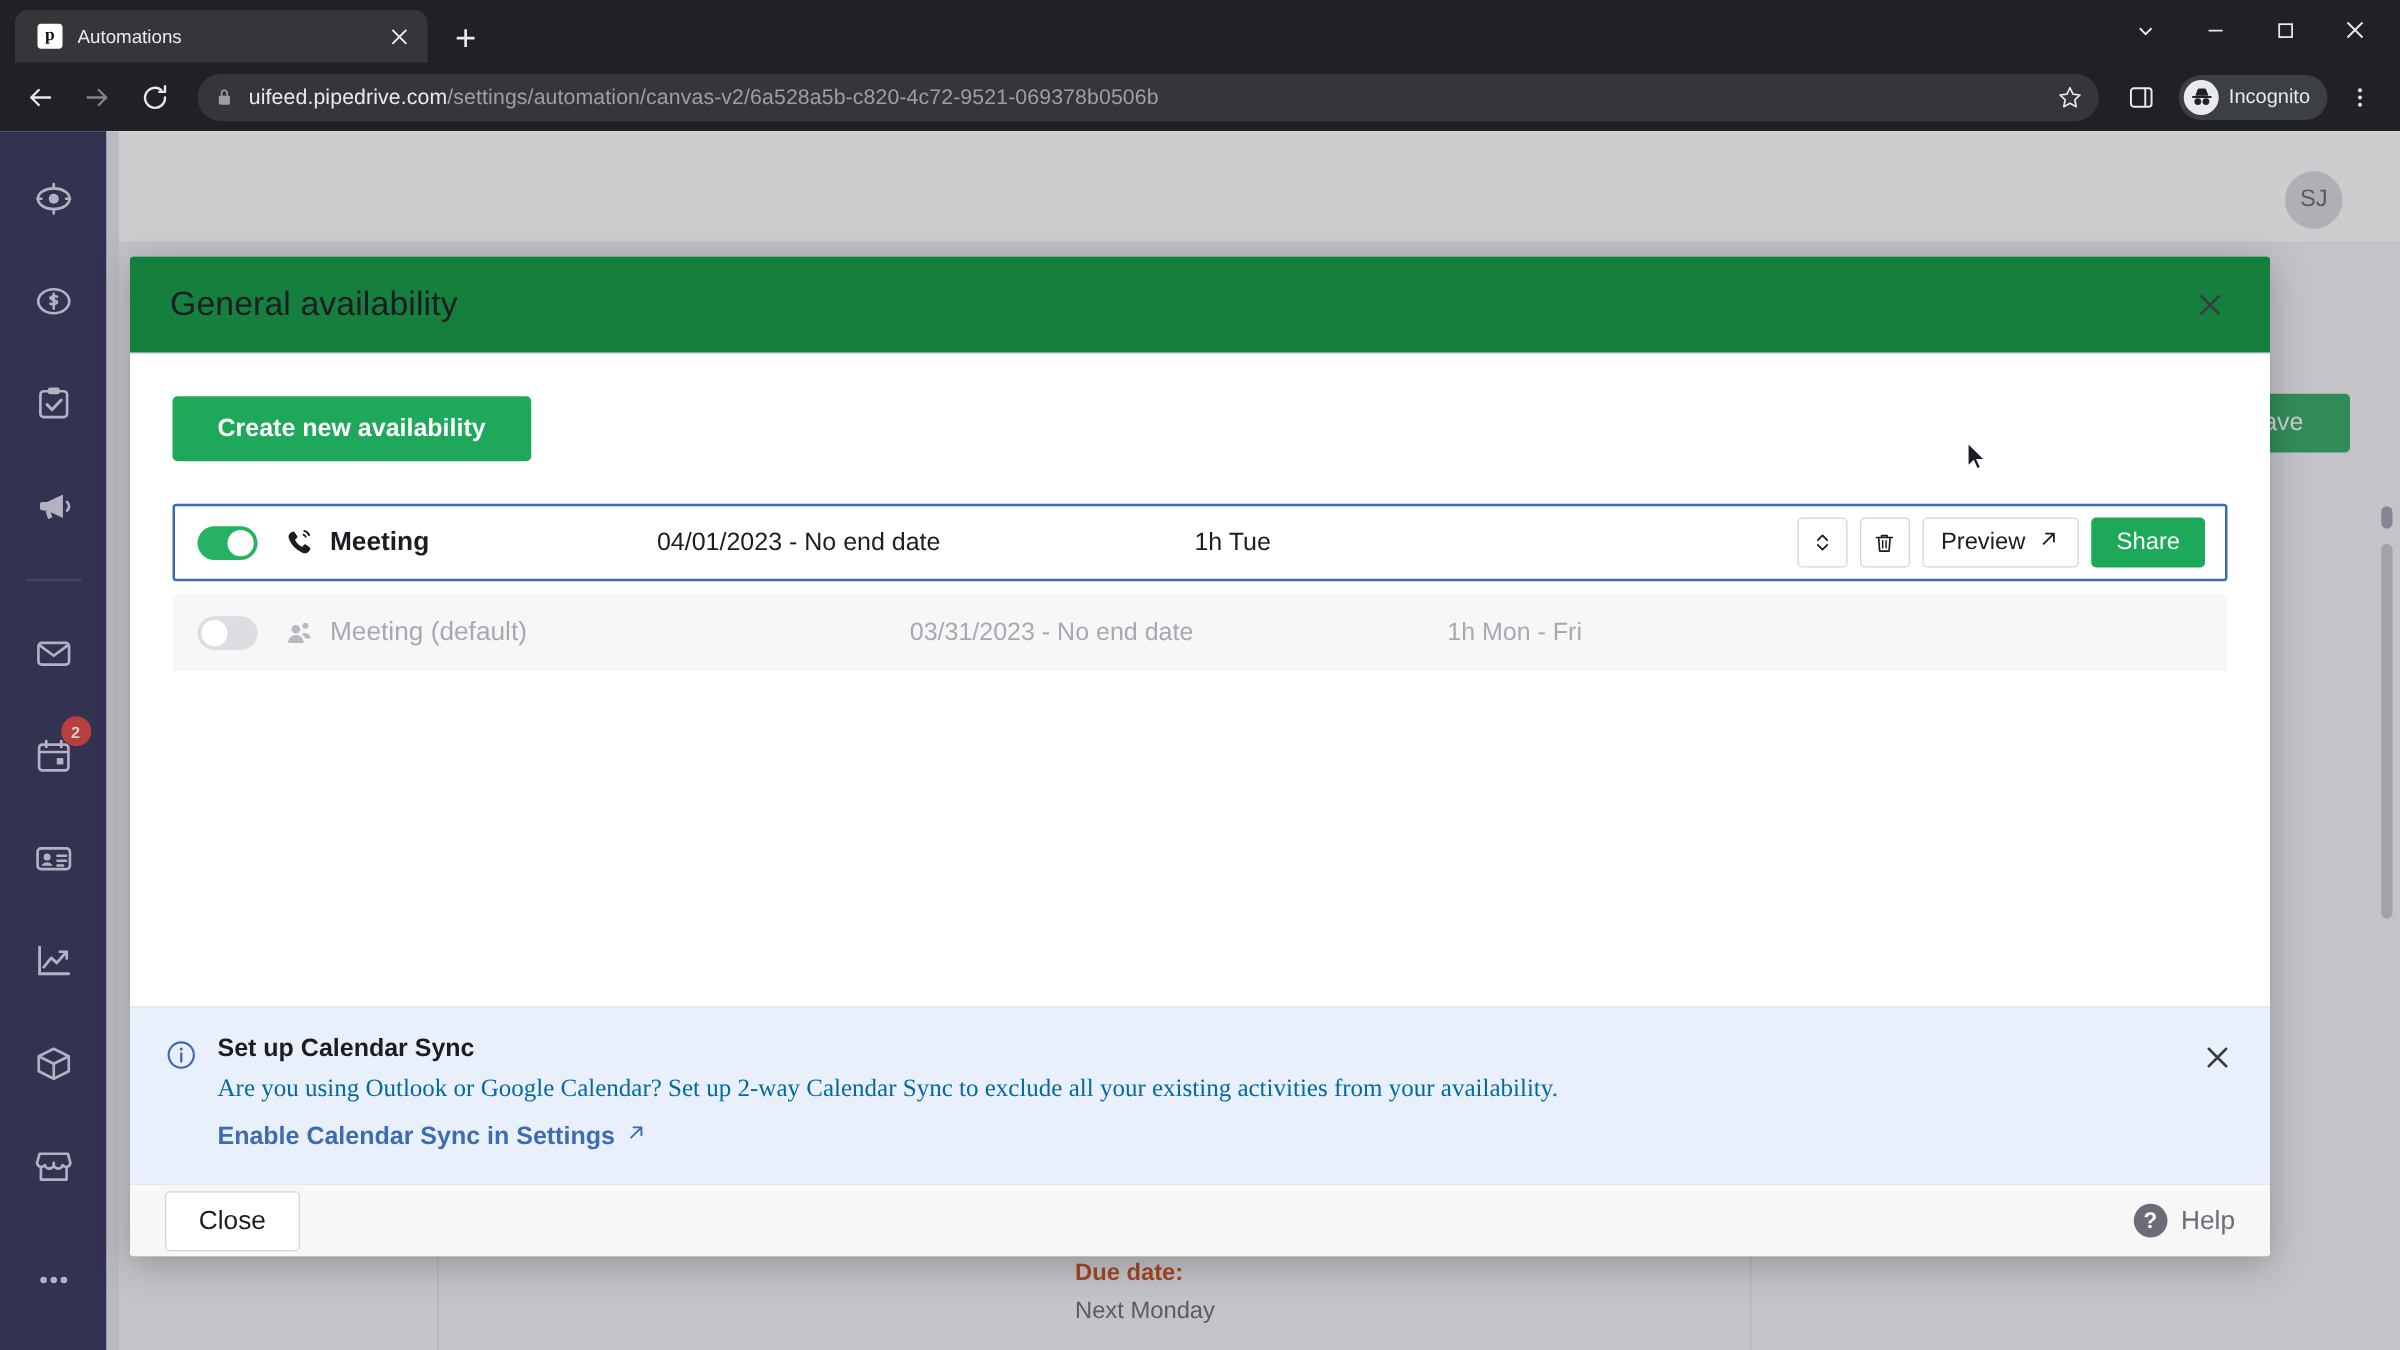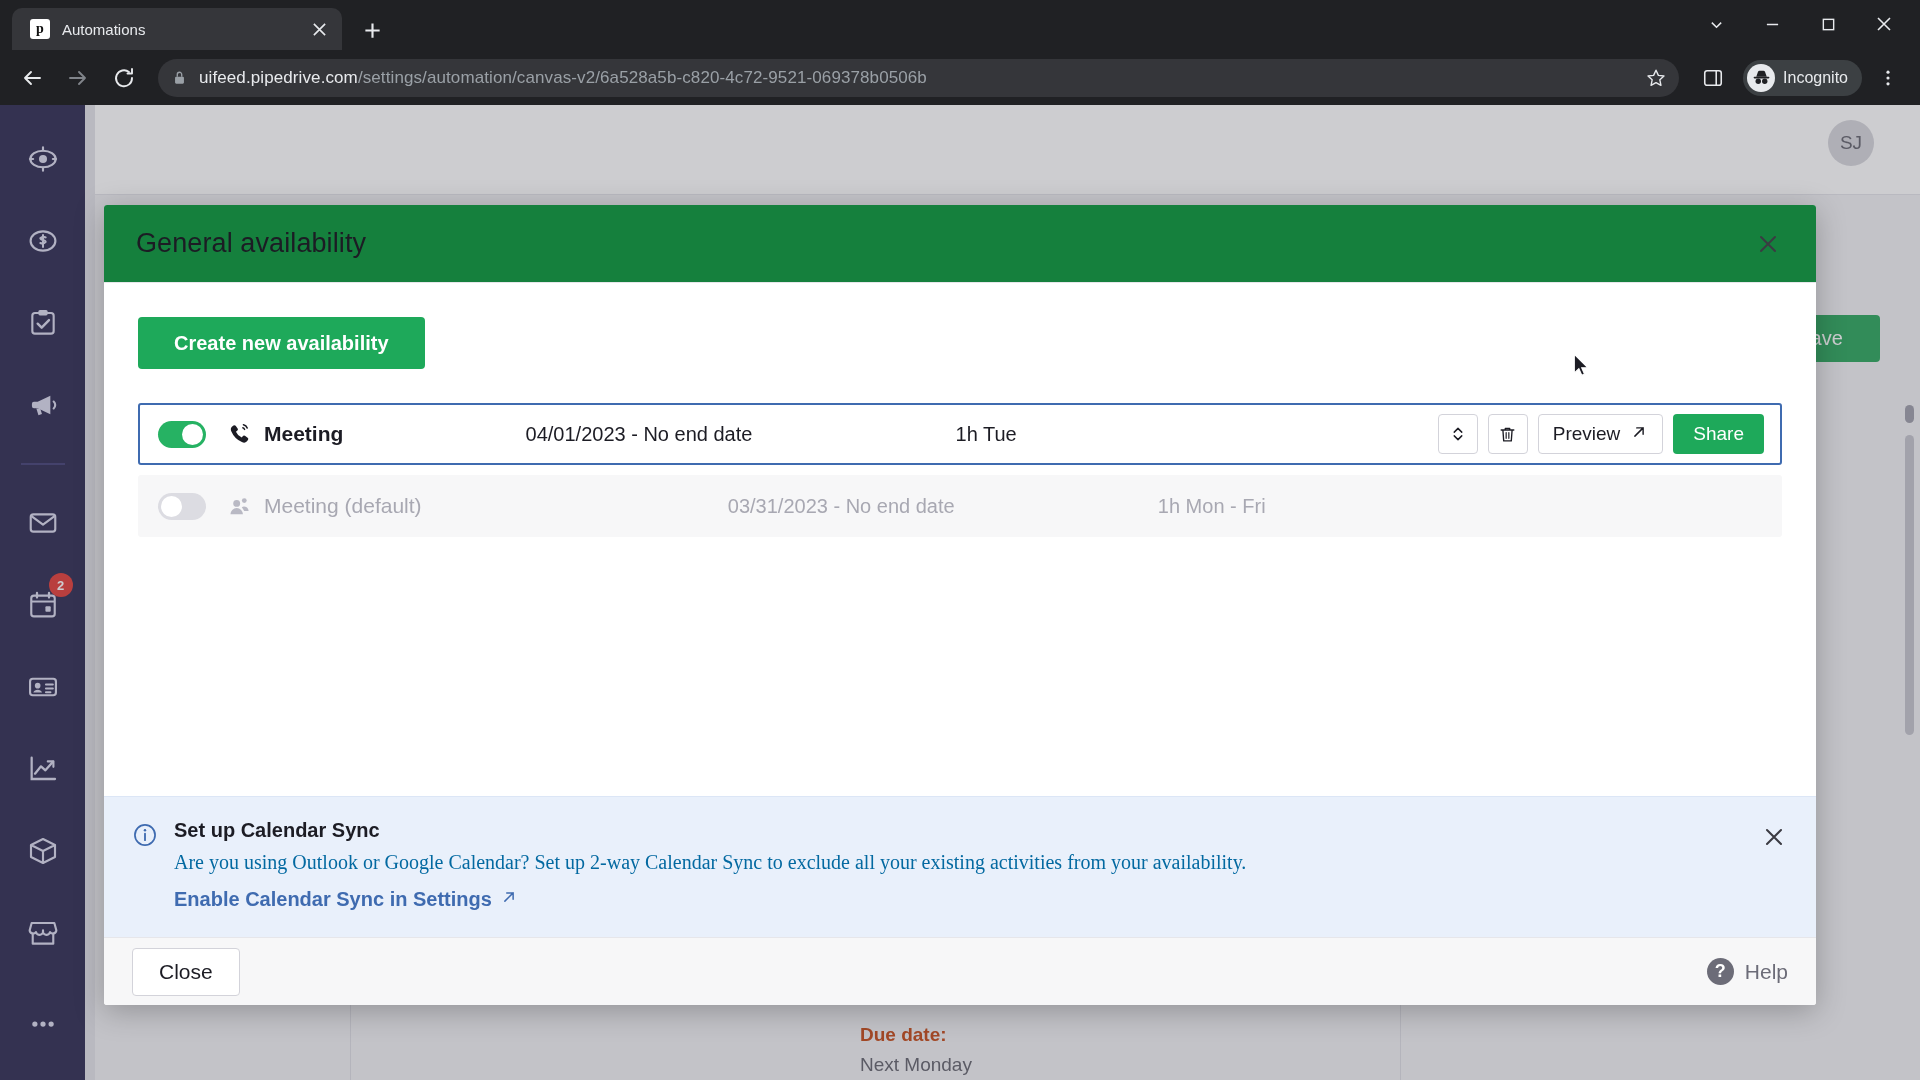--- a/index.html
+++ b/index.html
@@ -80,32 +80,32 @@
     position: absolute; top: -6px; right: -4px; min-width: 24px; height: 24px;
     background: #e3342f; color: #fff; border-radius: 12px; font-size: 13px;
     display: flex; align-items: center; justify-content: center; padding: 0 6px; font-weight: bold;
   }
   .side-spacer { flex: 1; }
 
   
   .bg-canvas { position: absolute; left: 85px; top: 0; right: 0; bottom: 0; background: #f1f1f4; }
   .bg-topbar { position: absolute; right: 0; top: 0; height: 90px; width: 100%; background:#fff; border-bottom:1px solid #e3e3e8; }
   .bg-avatar {
-    position: absolute; right: 46px; top: 15px; width: 46px; height: 46px; border-radius: 50%;
+    position: absolute; right: 46px; top: 32px; width: 46px; height: 46px; border-radius: 50%;
     background: #d4d4da; color: #5c5c66; display: flex; align-items: center; justify-content: center;
     font-size: 19px;
   }
   .bg-save {
     position: absolute; right: 40px; top: 210px; width: 120px; height: 47px;
     background: #22a355; color: #fff; border-radius: 4px;
     display: flex; align-items: center; justify-content: center; font-size: 20px;
   }
   .bg-panel { position: absolute; left: 775px; top: 860px; width: 450px; color: #3b3b42; font-size: 19px; line-height: 1.55; }
   .bg-panel .k { font-weight: bold; color: #c2410c; }
-  .bg-panel .v { color: #5c5c66; margin-bottom: 26px; }
+  .bg-panel .v { color: #5c5c66; margin-bottom: 10px; }
   .bg-vline { position: absolute; left: 1315px; top: 860px; width: 1px; height: 220px; background: #dcdce2; }
   .bg-vline2 { position: absolute; left: 265px; top: 860px; width: 1px; height: 220px; background: #dcdce2; }
   .bg-scroll { position: absolute; right: 6px; top: 330px; width: 9px; height: 300px; background: #c2c2cb; border-radius: 5px; }
   .bg-scroll2 { position: absolute; right: 6px; top: 300px; width: 9px; height: 18px; background:#9a9aa6; border-radius:5px; }
   .bg-leftstrip { position: absolute; left: 85px; top: 0; width: 10px; height: 975px; background:#e2e2e8; }
 
   .scrim { position: absolute; inset: 0; background: rgba(90,90,100,.30); }
 
   
   .modal {
@@ -173,21 +173,21 @@
   }
   .notice-icon { color: #3f6bb0; flex: none; margin-top: 3px; }
   .notice-body { flex: 1; }
   .notice-title { font-size: 20px; font-weight: bold; color: #1c1c24; margin-bottom: 9px; }
   .notice-text { font-size: 20px; color: #0369a1; margin-bottom: 14px; font-family: Liberation Serif, serif; }
   .notice-link { font-size: 20px; color: #3f6bb0; font-weight: bold; display: inline-flex; align-items: center; gap: 8px; }
   .notice-close { position: absolute; right: 22px; top: 20px; width: 40px; height: 40px;
     display: flex; align-items: center; justify-content: center; color: #3b3b42; }
 
   .modal-foot {
-    height: 68px; background: #f7f7f8; border-top: 1px solid #e6e6ea;
+    height: 58px; background: #f7f7f8; border-top: 1px solid #e6e6ea;
     display: flex; align-items: center; padding: 0 28px 0 28px; justify-content: flex-end;
   }
   .close-btn {
     height: 48px; background: #fff; border: 1px solid #d3d3da; border-radius: 4px;
     padding: 0 26px; font-size: 21px; color: #1c1c24; display: flex; align-items: center;
     font-family: "Liberation Sans", sans-serif;
   }
   .help { margin-left: auto; display: flex; align-items: center; gap: 11px; color: #6c6c78; font-size: 21px; }
   .help-dot { width: 27px; height: 27px; border-radius: 50%; background: #6c6c78; color: #fff;
     display: flex; align-items: center; justify-content: center; font-size: 18px; font-weight: bold; }

